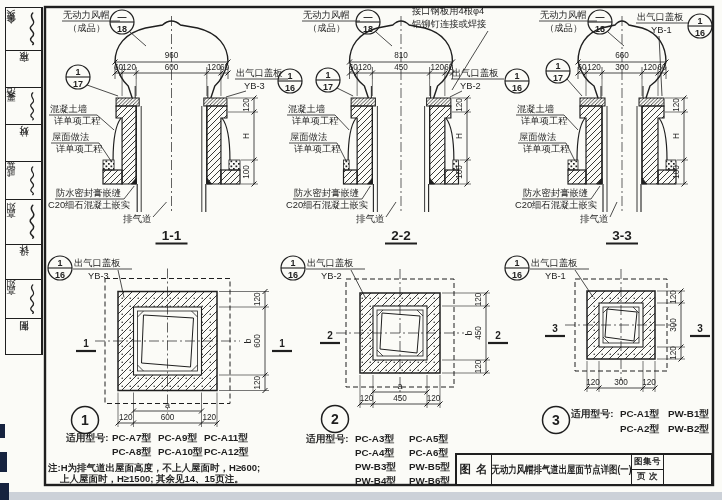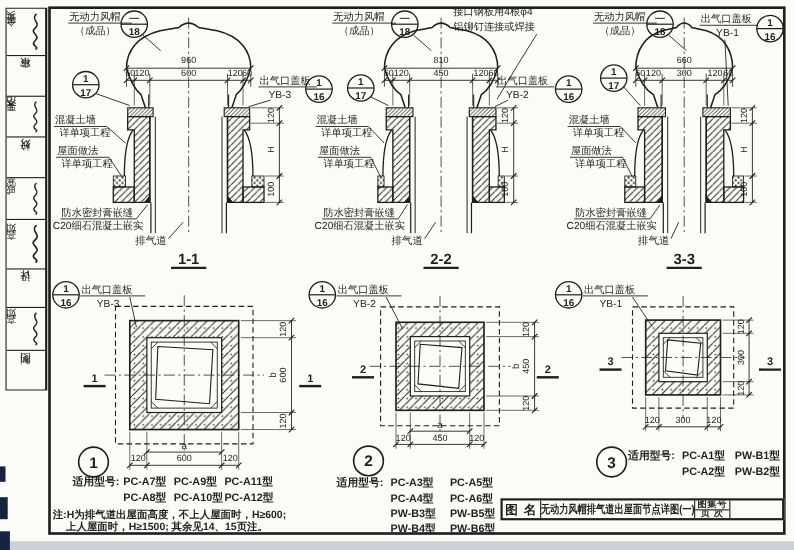--- a/index.html
+++ b/index.html
@@ -13,21 +13,21 @@
            display:flex;flex-direction:column;background:#fbfbf7;box-sizing:border-box;}
   .scell{border-bottom:1.4px solid #1f1f1f;display:flex;align-items:center;justify-content:center;overflow:hidden;}
   .scell:last-child{border-bottom:none;}
   .vtxt{writing-mode:vertical-rl;transform:rotate(180deg);font-size:9.5px;letter-spacing:2px;line-height:1;
         white-space:nowrap;}
   .pair{display:flex;flex-direction:row;}
   .pair .vtxt{flex:1;text-align:center;}
   .sig{flex:1;height:85%;}
   .sig path{stroke:#222;stroke-width:1.4;fill:none;stroke-linecap:round;}
   
-  .tblock{position:absolute;left:455px;top:453px;width:258px;height:20px;border:2px solid #1f1f1f;
+  .tblock{position:absolute;left:455px;top:453px;width:258px;height:33px;border:2px solid #1f1f1f;
           display:flex;background:#fbfbf7;box-sizing:border-box;}
   .tb-name{width:34px;border-right:1.6px solid #1f1f1f;display:flex;align-items:center;justify-content:center;
            font-size:11.5px;font-weight:bold;letter-spacing:1px;}
   .tb-title{width:139px;border-right:1.6px solid #1f1f1f;display:flex;align-items:center;justify-content:center;overflow:hidden;}
   .tb-title .squeeze{font-size:10.5px;font-weight:bold;white-space:nowrap;transform:scaleX(.8);}
   .tb-col{display:flex;flex-direction:column;}
   .tb-col.labels{width:31px;border-right:1.6px solid #1f1f1f;}
   .tb-col.values{flex:1;}
   .tb-cell{flex:1;display:flex;align-items:center;justify-content:center;overflow:hidden;}
   .tb-cell.rule{border-bottom:1.4px solid #1f1f1f;font-family:Liberation Mono, monospace;}

